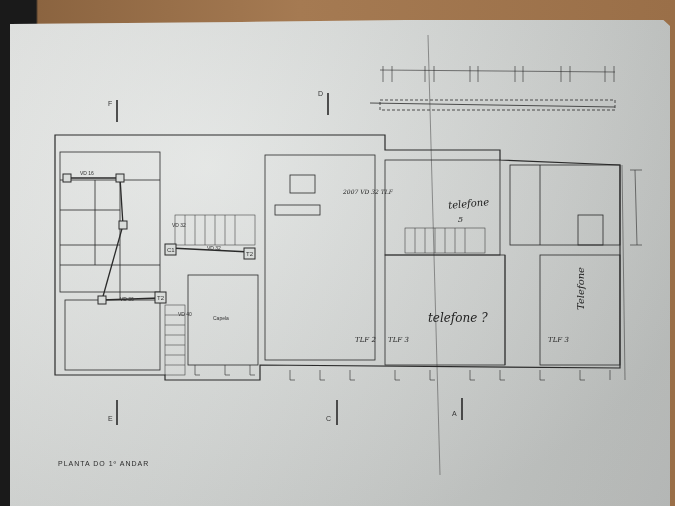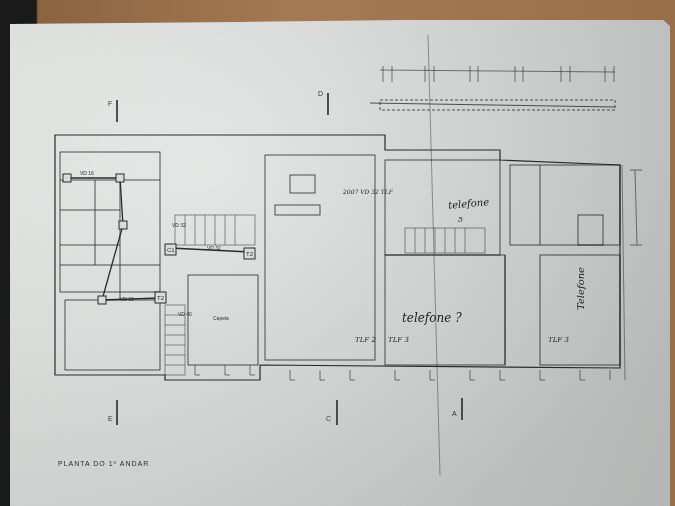--- a/index.html
+++ b/index.html
@@ -162,21 +162,21 @@
 <span class="lbl" style="left:213px;top:315px">Capela</span>
 <span class="lbl" style="left:80px;top:170px">VD 16</span>
 <span class="lbl" style="left:172px;top:222px">VD 32</span>
 <span class="lbl" style="left:207px;top:245px">VD 32</span>
 <span class="lbl" style="left:120px;top:296px">VD 36</span>
 <span class="lbl" style="left:178px;top:311px">VD 40</span>
 <span class="lbl" style="left:167px;top:247px;font-size:6px">C1</span>
 <span class="lbl" style="left:246px;top:251px;font-size:6px">T2</span>
 <span class="lbl" style="left:157px;top:295px;font-size:6px">T2</span>
 
-<span class="hand" style="left:402px;top:311px;font-size:12px">telefone ?</span>
+<span class="hand" style="left:428px;top:311px;font-size:12px">telefone ?</span>
 <span class="hand" style="left:448px;top:198px;font-size:10px;transform:rotate(-5deg)">telefone</span>
 <span class="hand" style="left:575px;top:310px;font-size:10px;transform:rotate(-90deg);transform-origin:left top">Telefone</span>
 <span class="hand" style="left:355px;top:336px;font-size:7px">TLF 2</span>
 <span class="hand" style="left:388px;top:336px;font-size:7px">TLF 3</span>
 <span class="hand" style="left:548px;top:336px;font-size:7px">TLF 3</span>
 <span class="hand" style="left:343px;top:188px;font-size:6px">2007 VD 32 TLF</span>
 <span class="hand" style="left:458px;top:215px;font-size:8px">5</span>
 
 <div class="title">PLANTA DO 1º ANDAR</div>
 

